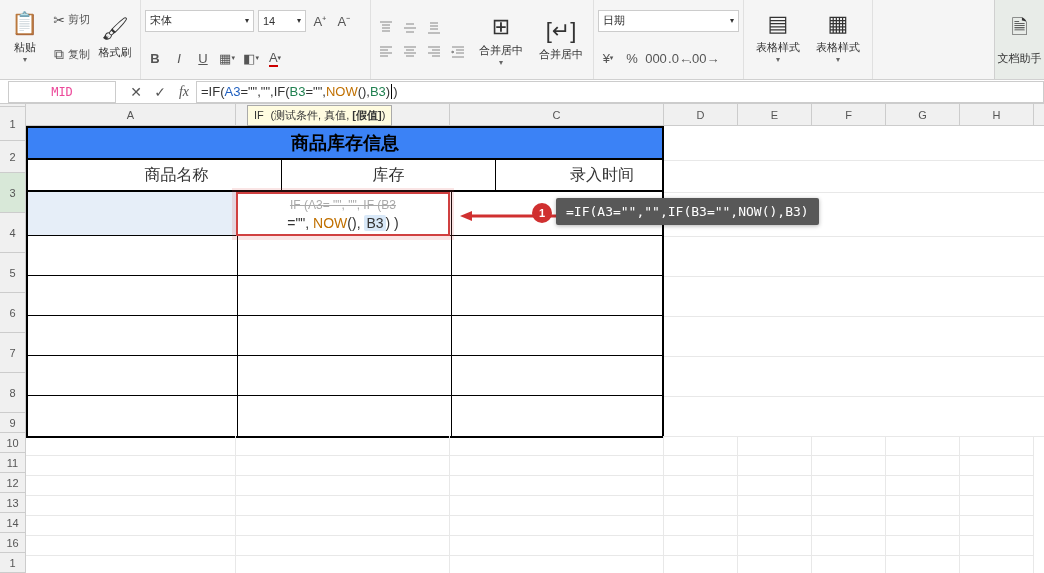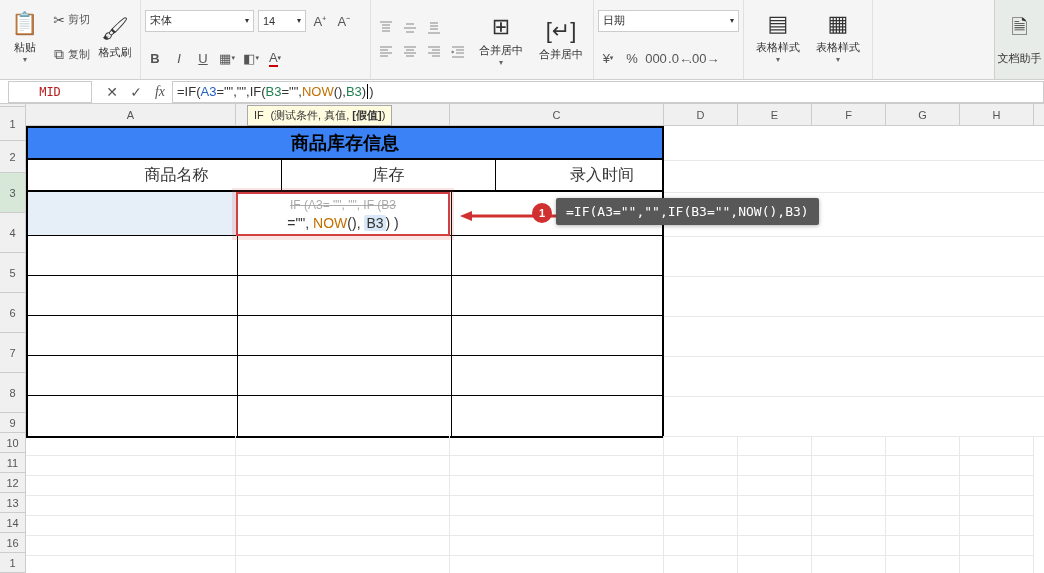--- a/index.html
+++ b/index.html
@@ -26,21 +26,21 @@
   .align-grid { display: flex; flex-direction: column; gap: 2px; }
   .align-row { display: flex; gap: 2px; }
   .align-row > div { width: 22px; height: 22px; display: flex; align-items: center; justify-content: center; font-size: 12px; color: #666; cursor: pointer; }
   .align-row > div svg { width: 16px; height: 16px; }
   
   .doc-assist { background: #e8ece8; width: 50px; display: flex; flex-direction: column; align-items: center; justify-content: center; border-left: 1px solid #d0d0d0; margin-left: auto; }
   .doc-assist .icon { font-size: 20px; }
   
   
   .formula-bar { background: #fff; height: 24px; border-bottom: 1px solid #ccc; display: flex; align-items: center; }
-  .namebox { width: 84px; height: 22px; border: 1px solid #ccc; margin: 0 8px; background: #fff; display: flex; align-items: center; justify-content: center; font-size: 12px; font-family: Consolas, monospace; color: #b91c1c; }
+  .namebox { width: 108px; height: 22px; border: 1px solid #ccc; margin: 0 8px; background: #fff; display: flex; align-items: center; justify-content: center; font-size: 12px; font-family: Consolas, monospace; color: #ec4899; }
   .fb-btn { width: 24px; height: 24px; display: flex; align-items: center; justify-content: center; cursor: pointer; color: #555; font-size: 14px; }
   .fx { font-style: italic; font-family: "Times New Roman", serif; }
   .formula-input { flex: 1; height: 22px; border: 1px solid #ccc; background: #fff; padding: 0 4px; font-family: Consolas, "Courier New", monospace; font-size: 13px; display: flex; align-items: center; position: relative; }
   .formula-input .hl-blue { color: #2060c0; }
   .formula-input .hl-org { color: #c07000; }
   .formula-input .hl-green { color: #208050; }
   .formula-tip { position: absolute; left: 247px; top: 105px; background: #fffce0; border: 1px solid #aaa; font-size: 11px; padding: 2px 6px; font-family: "SimSun", monospace; z-index: 30; }
   .formula-tip b { font-weight: bold; }
   
   

